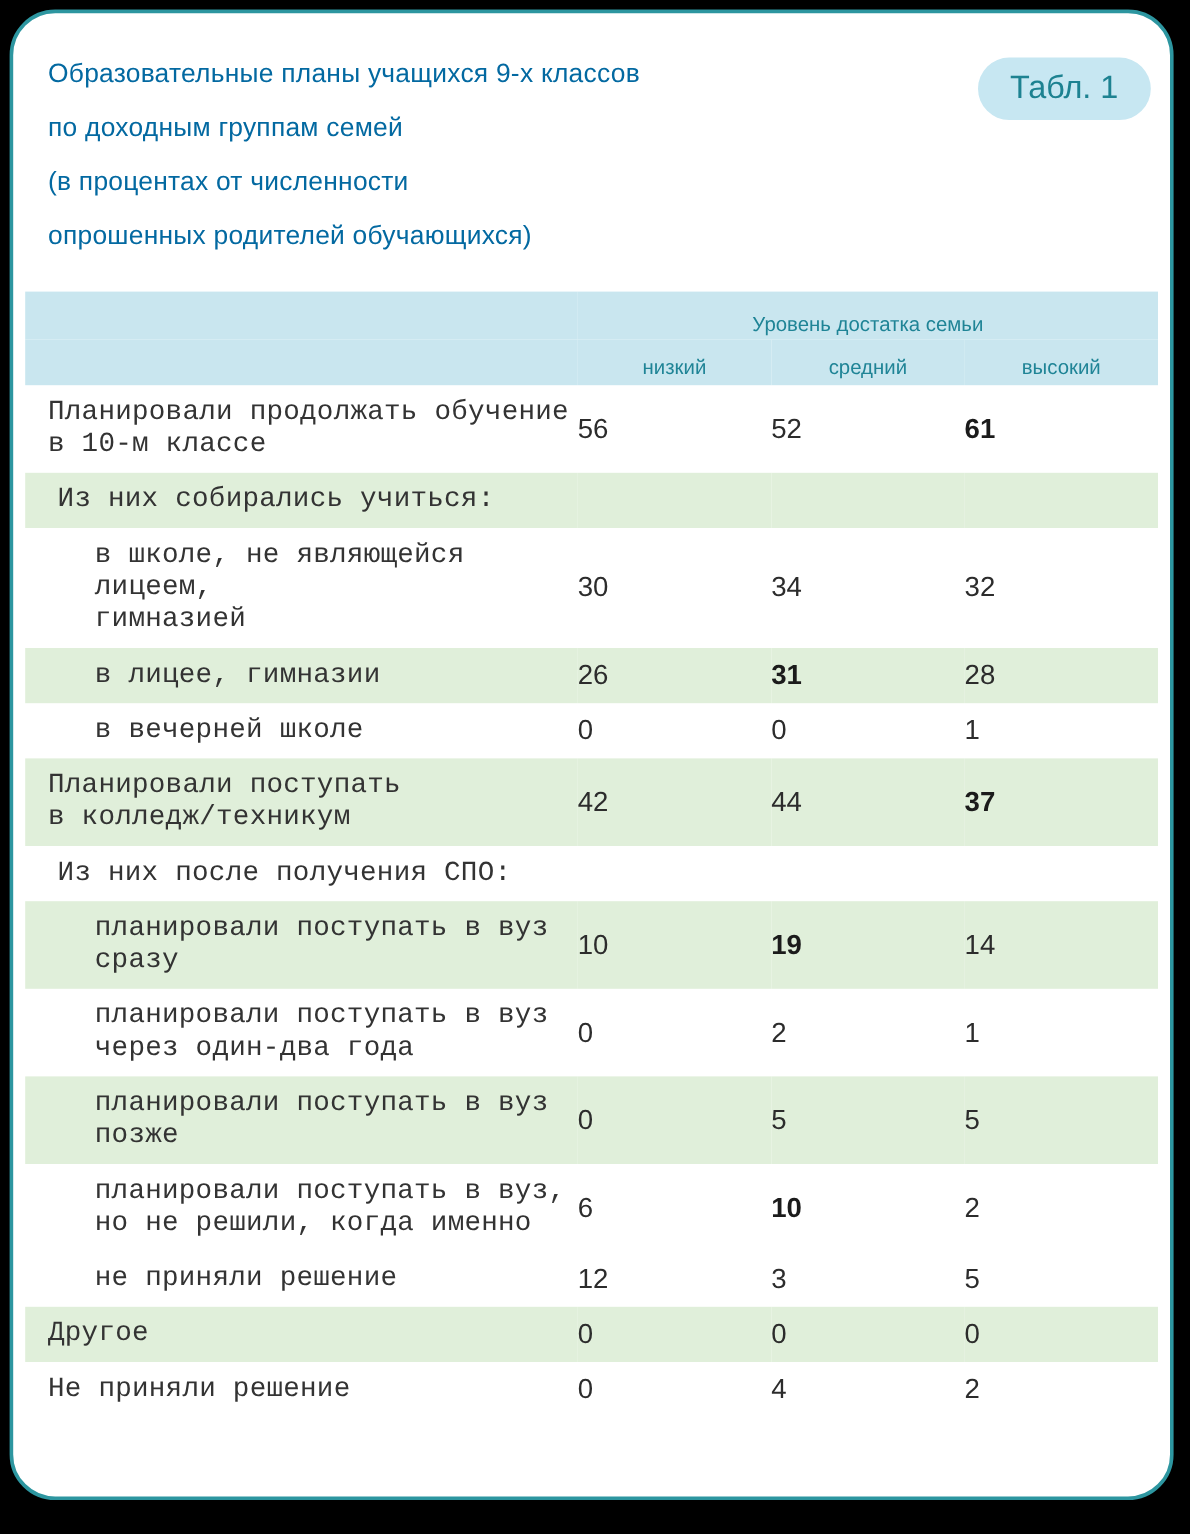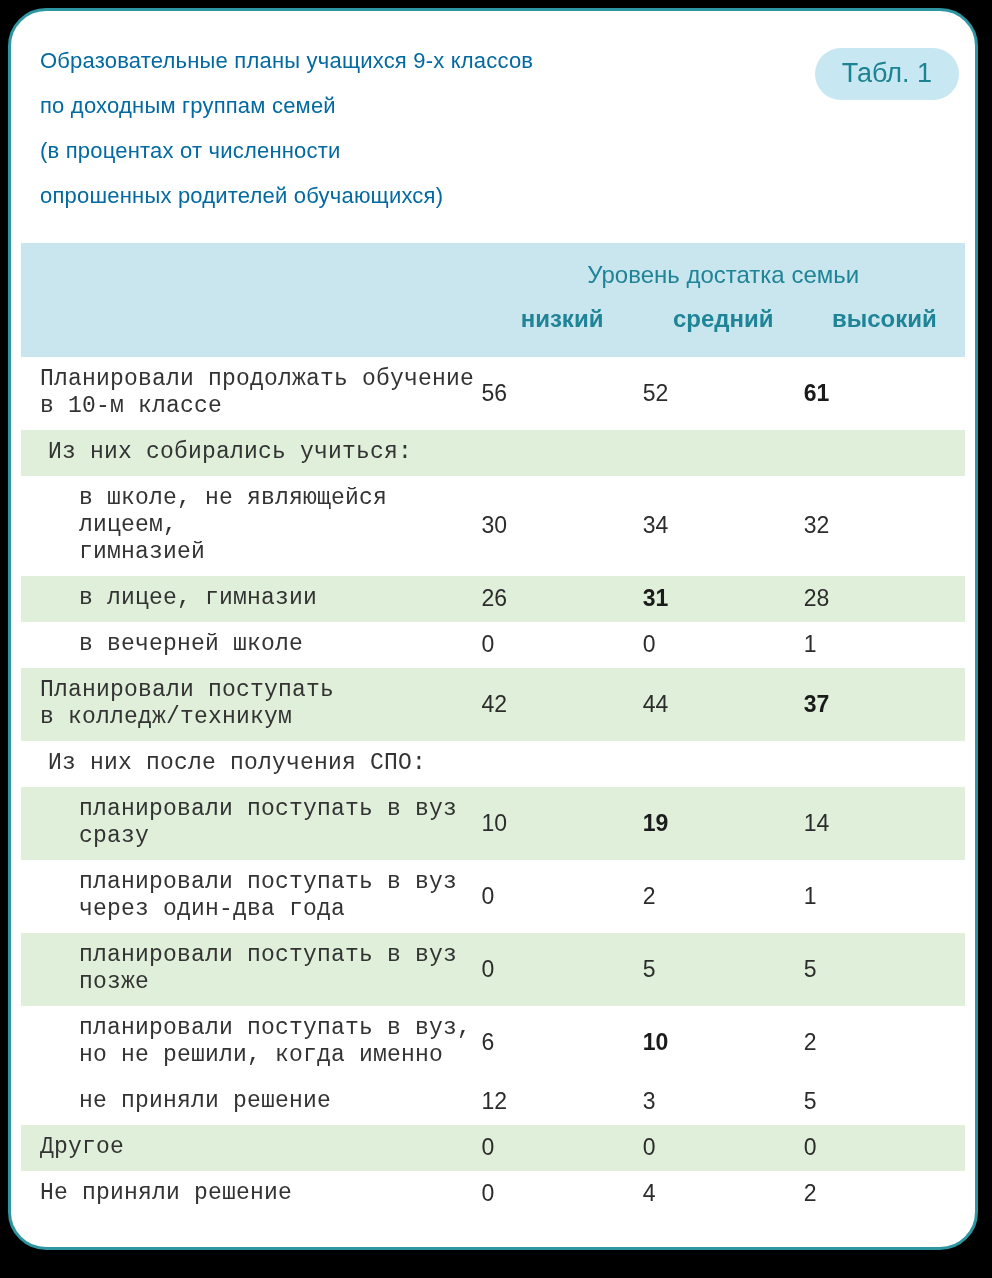--- a/index.html
+++ b/index.html
@@ -53,26 +53,26 @@
     width: 944px;
     border-collapse: collapse;
     table-layout: fixed;
   }
   col.c-label  { width: 460px; }
   col.c-val    { width: 161px; }
   thead th {
     background: #c9e6ef;
     color: #1f8496;
     font-weight: normal;
-    font-size: 24px;
+    font-size: 17px;
     text-align: center;
     padding: 0;
   }
   th.group-header { padding: 18px 0 2px 0; }
-  th.col-header   { padding: 14px 0 24px 0; font-weight: bold; }
+  th.col-header   { padding: 14px 0 4px 0; }
   tbody td {
     font-size: 23px;
     line-height: 27px;
     color: #333333;
     padding: 9px 0 10px 0;
     vertical-align: middle;
   }
   tr.shaded td { background: #e0efda; }
   td.label-cell {
     text-align: left;

